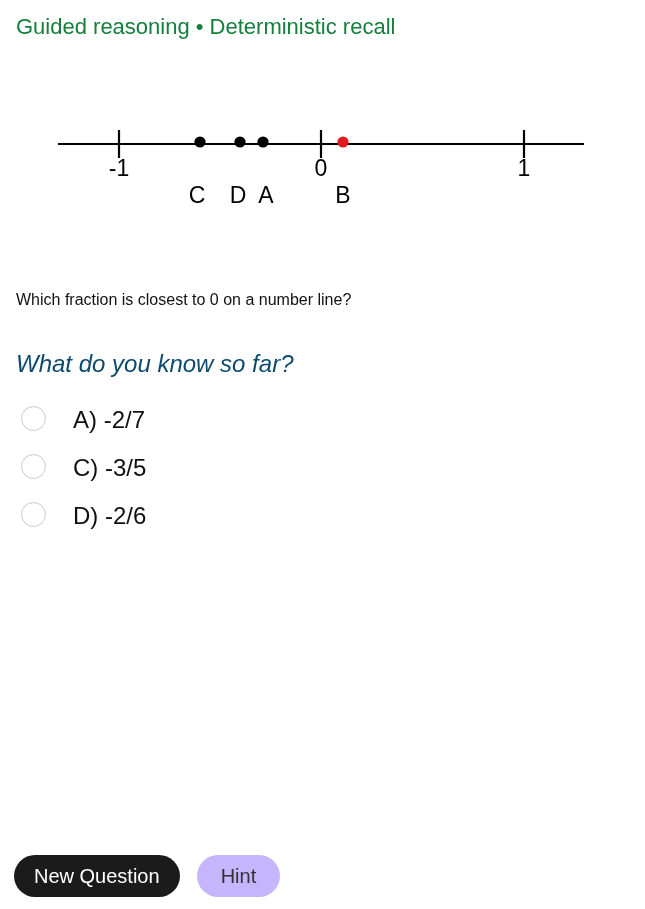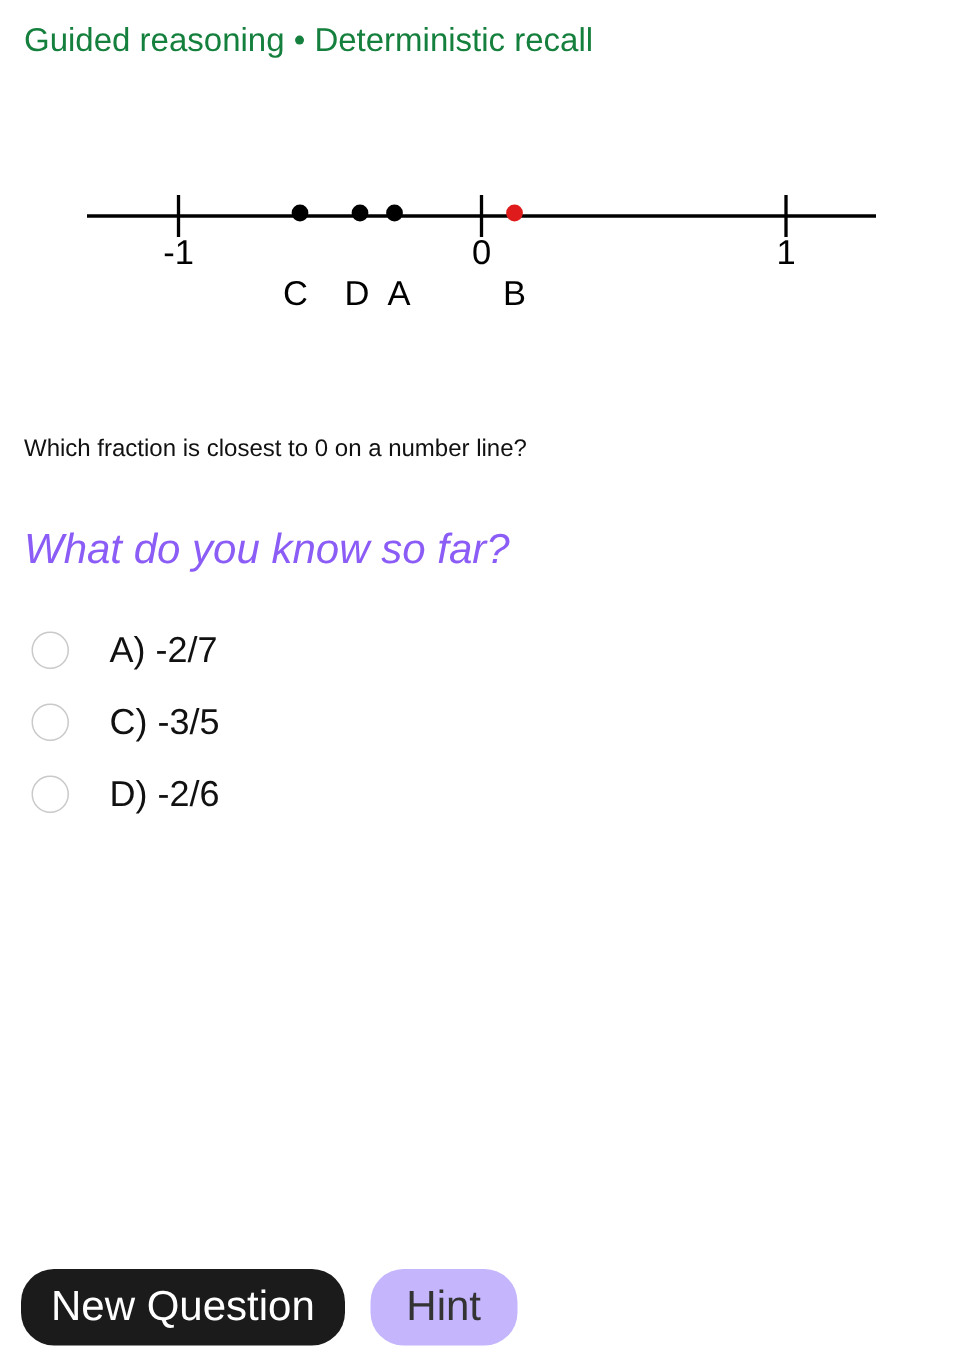--- a/index.html
+++ b/index.html
@@ -41,31 +41,30 @@
     margin-left: 0px;
     height: 150px;
   }
   .prompt {
     font-size: 16px;
     line-height: 1.45;
     margin-top: 24px;
     color: #111111;
   }
   .reflect {
-    font-size: 28px;
+    font-size: 24px;
     font-style: italic;
     margin-top: 38px;
-    color: #8b5cf6;
+    color: #0c4a6e;
   }
   .options {
     margin-top: 28px;
   }
   .option-row {
     display: flex;
-    align-items: center;
     height: 48px;
   }
   .radio {
     width: 25px;
     height: 25px;
     border: 1.6px solid #c9c9c9;
     border-radius: 50%;
     box-sizing: border-box;
     margin-left: 5px;
     flex: 0 0 auto;
@@ -81,21 +80,21 @@
     position: absolute;
     left: 14px;
     bottom: 12px;
     display: flex;
     align-items: center;
     gap: 17px;
   }
   .btn {
     border: none;
     font-family: "Liberation Sans", sans-serif;
-    font-size: 28px;
+    font-size: 20px;
     border-radius: 22px;
     padding: 10px 20px;
     cursor: pointer;
     line-height: 1.1;
   }
   .btn-dark {
     background: #1b1b1b;
     color: #ffffff;
   }
   .btn-light {

